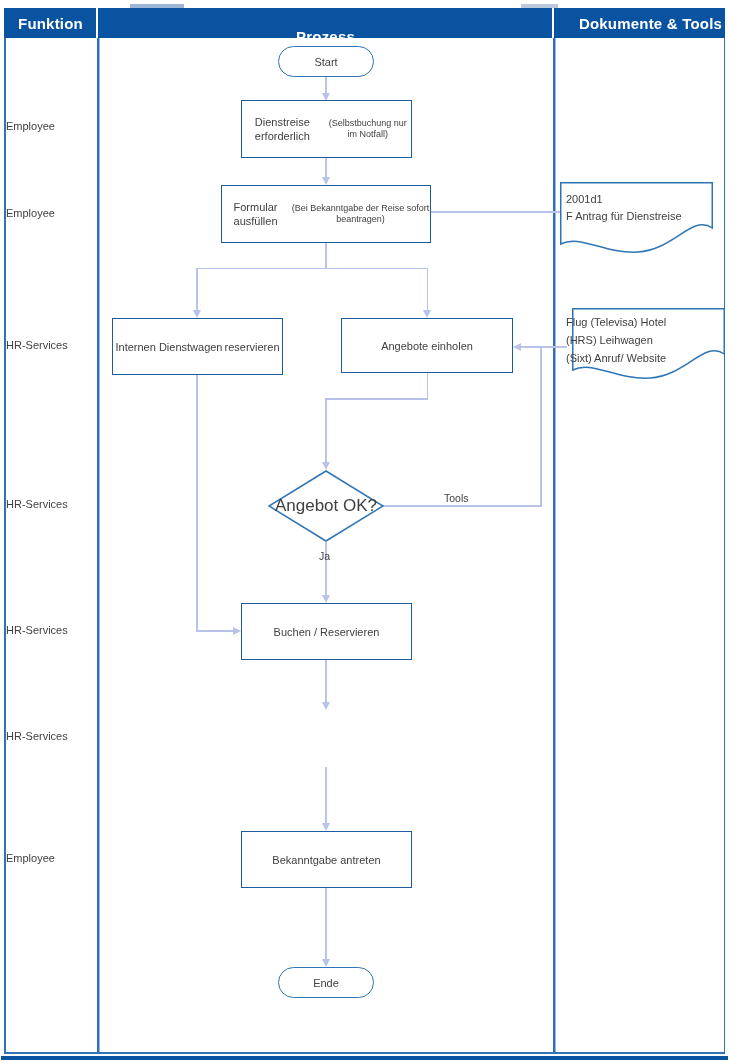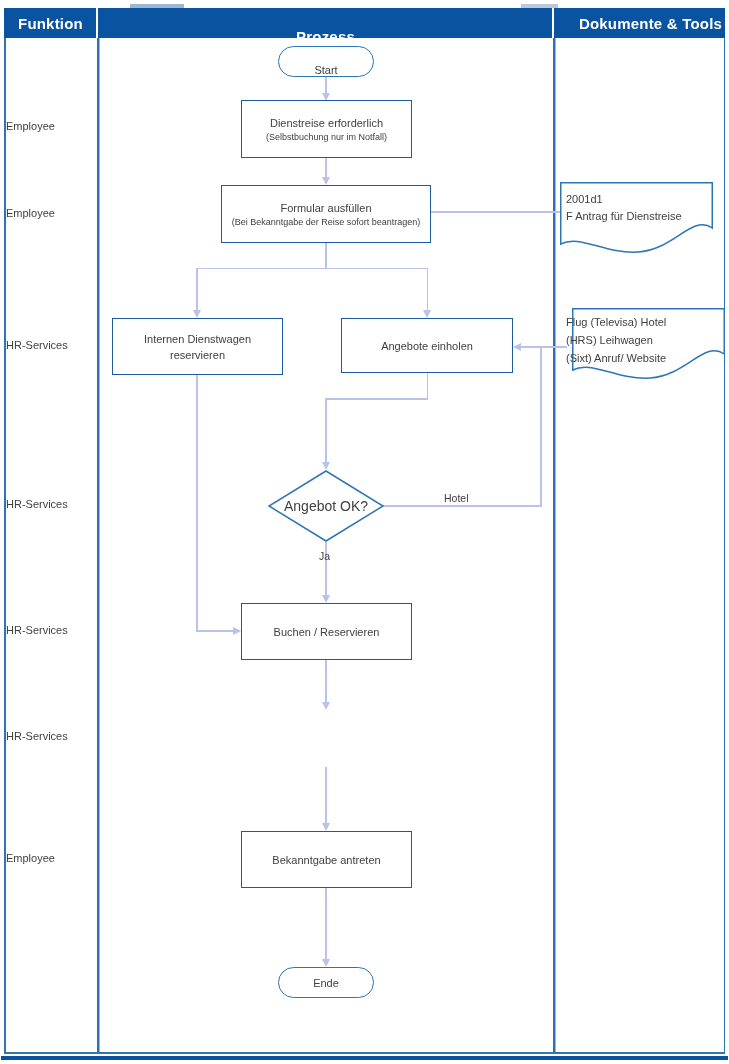--- a/index.html
+++ b/index.html
@@ -24,28 +24,28 @@
   .lane-label{position:absolute;left:6px;font-size:11px;color:#3f3f3f;white-space:nowrap;}
   
   .vl{position:absolute;width:1.5px;background:var(--connector);}
   .hl{position:absolute;height:1.5px;background:var(--connector);}
   .ad{position:absolute;width:0;height:0;border-left:4.5px solid transparent;border-right:4.5px solid transparent;border-top:8px solid var(--connector);}
   .al{position:absolute;width:0;height:0;border-top:4.5px solid transparent;border-bottom:4.5px solid transparent;border-right:8px solid var(--connector);}
   .ar{position:absolute;width:0;height:0;border-top:4.5px solid transparent;border-bottom:4.5px solid transparent;border-left:8px solid var(--connector);}
   .edge-label{position:absolute;font-size:10.5px;color:#404040;white-space:nowrap;}
   
   .rect{position:absolute;background:#fff;border:1.5px solid var(--shape-border);box-sizing:border-box;
-        display:flex;flex-direction:column;align-items:center;justify-content:center;text-align:center;gap:2px;}
+        display:flex;flex-direction:row;align-items:center;justify-content:center;text-align:center;gap:2px;}
   .rect .t{font-size:11px;line-height:14px;}
   .rect .s{font-size:9px;line-height:11px;}
   .pill{position:absolute;background:#fff;border:1.5px solid var(--terminal-border);border-radius:16px;box-sizing:border-box;
         display:flex;align-items:center;justify-content:center;font-size:11px;}
   .diamond-wrap{position:absolute;display:flex;align-items:center;justify-content:center;}
   .diamond-wrap svg{position:absolute;left:0;top:0;}
-  .diamond-wrap .t{position:relative;font-size:14px;}
+  .diamond-wrap .t{position:relative;font-size:17px;}
   .doc{position:absolute;}
   .doc-line{position:absolute;font-size:11px;line-height:15px;white-space:nowrap;text-align:center;}
 </style>
 </head>
 <body>
 
 <div class="canvas">
 
   <div class="artifact" style="left:130px;width:54px;background:#9db6d6;"></div>
   <div class="artifact" style="left:521px;width:37px;background:#bcc9da;"></div>
@@ -95,40 +95,40 @@
 
   <div class="vl" style="left:426.75px;top:373px;height:26.5px;"></div>
   <div class="hl" style="left:325.25px;top:398px;width:103px;"></div>
   <div class="vl" style="left:325.25px;top:398px;height:64px;"></div>
   <div class="ad" style="left:321.5px;top:462px;"></div>
 
   <div class="hl" style="left:383px;top:505.25px;width:158.5px;"></div>
   <div class="vl" style="left:540px;top:346.25px;height:160px;"></div>
   <div class="hl" style="left:521px;top:346.25px;width:45.5px;"></div>
   <div class="al" style="left:513px;top:342.5px;"></div>
-  <span class="edge-label" style="left:444px;top:492px;">Hotel</span>
+  <span class="edge-label" style="left:444px;top:492px;">Tools</span>
 
   <div class="vl" style="left:325.25px;top:542px;height:53px;"></div>
   <div class="ad" style="left:321.5px;top:595px;"></div>
   <span class="edge-label" style="left:319px;top:550px;">Ja</span>
 
   <div class="vl" style="left:196.25px;top:375px;height:256.5px;"></div>
   <div class="hl" style="left:196.25px;top:630.25px;width:37px;"></div>
   <div class="ar" style="left:233px;top:626.5px;"></div>
 
   <div class="vl" style="left:325.25px;top:660px;height:42px;"></div>
   <div class="ad" style="left:321.5px;top:702px;"></div>
 
   <div class="vl" style="left:325.25px;top:767px;height:56px;"></div>
   <div class="ad" style="left:321.5px;top:823px;"></div>
 
   <div class="vl" style="left:325.25px;top:888px;height:71px;"></div>
   <div class="ad" style="left:321.5px;top:959px;"></div>
 
-  <div class="pill" style="left:278px;top:46px;width:96px;height:31px;align-items:flex-end;">
+  <div class="pill" style="left:278px;top:46px;width:96px;height:31px;">
       <span>Start</span>
     </div>
 
   <div class="rect" style="left:241px;top:100px;width:171px;height:58px;">
     <span class="t">Dienstreise erforderlich</span>
     <span class="s">(Selbstbuchung nur im Notfall)</span>
   </div>
 
   <div class="rect" style="left:221px;top:185px;width:210px;height:58px;">
     <span class="t">Formular ausfüllen</span>

